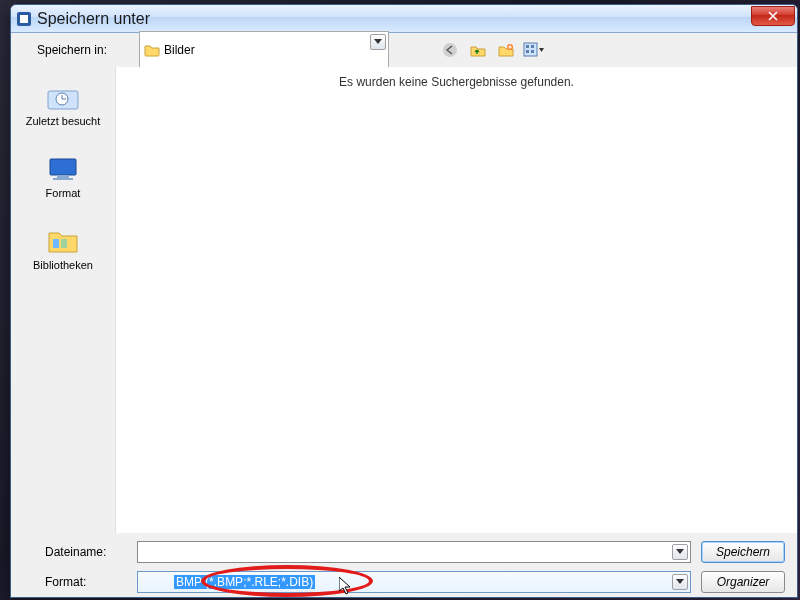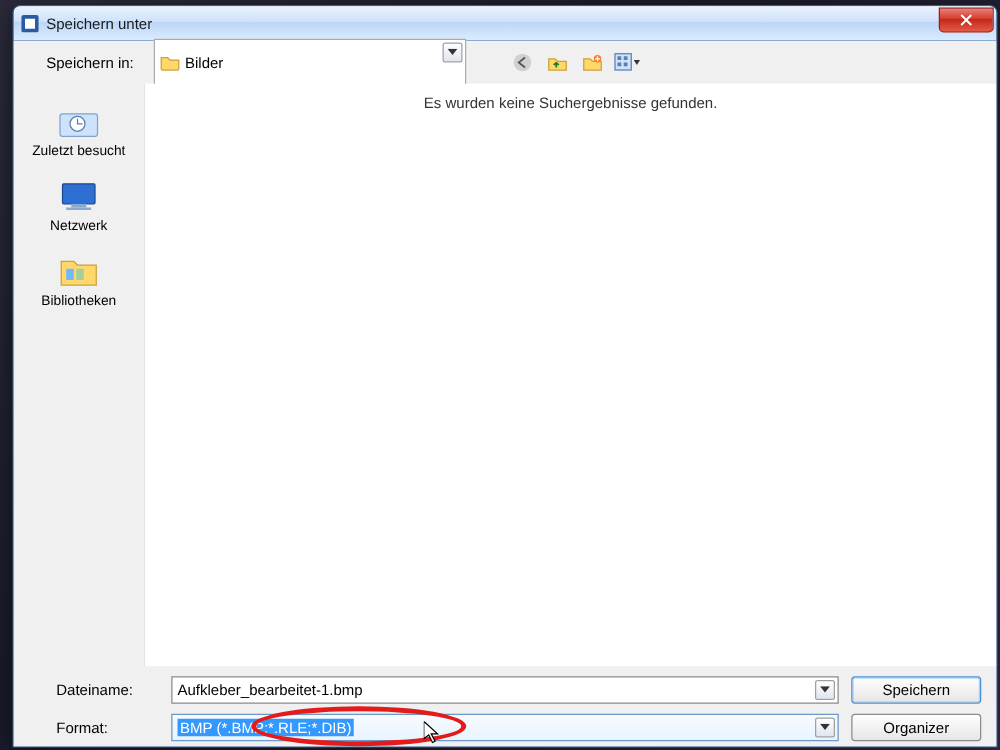--- a/index.html
+++ b/index.html
@@ -11,69 +11,69 @@
     box-shadow: 0 4px 18px rgba(0,0,0,.5);
     display: flex; flex-direction: column;
   }
   .titlebar {
     height: 28px; display:flex; align-items:center;
     background: linear-gradient(#eaf3ff,#cfe2fb 45%,#bcd6f7 46%,#d9ebff);
     border-radius: 6px 6px 0 0; border-bottom:1px solid #8aa9d0;
     padding: 0 6px; color:#1a1a1a;
   }
   .titlebar .app-icon { width:14px;height:14px;margin-right:6px;display:flex;align-items:center;justify-content:center;}
-  .titlebar-title { flex:1; font-size:12px; }
+  .titlebar-title { flex:1; font-size:16px; }
   .close-btn {
     width: 44px; height: 20px; border-radius: 0 0 4px 4px;
     background: linear-gradient(#e97f7a,#d23b2c 45%,#c22718 46%,#e45a46);
     border:1px solid #a01e10; display:flex;align-items:center;justify-content:center;
     color:#fff; font-weight:bold; margin-top:-6px; margin-right:-4px;
   }
   .toolbar {
-    height: 34px; display:flex; align-items:center; gap:8px; padding: 4px 16px;
+    height: 34px; display:flex; align-items:center; gap:24px; padding: 4px 16px;
     background:#f0f0f0;
   }
   .toolbar-label { width:80px; text-align:right; margin-right:8px; }
   .lookin {
     flex:1; max-width:250px; height:38px; border:1px solid #aaa;
     display:flex; align-items:center; padding:0 4px; background:#fff;
     position:relative;
   }
   .lookin .folder-ico { width:16px;height:16px; margin-right:4px; }
   .lookin .dd { position:absolute; right:2px; top:2px; }
   .navicons { display:flex; gap:2px; margin-left:24px; }
   .navicons .ni { width:26px;height:22px; display:flex;align-items:center;justify-content:center; border-radius:2px; }
   .body-row { flex:1; display:flex; min-height:0; }
   .places {
     width:104px; background:#f0f0f0; padding:8px 0 0 0;
-    display:flex; flex-direction:column; align-items:center; gap:2px;
+    display:flex; flex-direction:column; align-items:center; gap:14px;
   }
   .place { width:90px; text-align:center; padding:6px 2px; border-radius:2px; }
   .place .pi { width:36px; height:32px; margin:0 auto 2px; display:flex;align-items:center;justify-content:center; }
   .place-label { font-size:11px; }
   .filepane {
     flex:1; background:#fff; border-left:1px solid #e2e2e2; position:relative;
   }
   .noresults { text-align:center; margin-top:8px; color:#333; font-size:12px; }
   .bottom {
     padding: 8px 12px 4px 12px; background:#f0f0f0;
     display:flex; flex-direction:column; gap:8px;
   }
   .form-row { display:flex; align-items:center; gap:10px; }
   .form-row .flabel { width:104px; text-align:left; padding-left:22px; }
   .combo {
     flex:1; height:22px; border:1px solid #888; background:#fff;
     display:flex; align-items:center; padding:0 4px; position:relative;
   }
   .combo.sel { background: linear-gradient(#f6fbff,#e9f4ff); border-color:#6b97c9; }
   .combo .dd { position:absolute; right:2px; top:2px; }
-  .combo .hl { background:#3399ff; color:#fff; padding:0 2px; display:inline-block; }
+  .combo .hl { background:#3399ff; color:#fff; padding:0 2px; display:inline-block;margin-left:32px; }
   .btn {
-    width:104px; height:22px; border:1px solid #8a8a8a; border-radius:3px;
-    background:linear-gradient(#fefefe,#e6e6e6); display:flex;align-items:center;justify-content:center;
+    width:84px; height:22px; border:1px solid #8a8a8a; border-radius:3px;
+    background:linear-gradient(#fefefe,#e6e6e6); display:flex;align-items:center;justify-content:center;font-style:italic;
   }
   .btn.primary { border-color:#4f8ed1; box-shadow:0 0 0 1px #a9d2ff inset; }
   .options { padding:2px 0 2px 128px; font-size:11px; color:#333; }
   .opt-title { margin-bottom:2px; }
   .opt-row { display:flex; align-items:center; gap:6px; }
   .chk { width:13px;height:13px;border:1px solid #7a9ec9;background:#eaf3ff;display:inline-flex;align-items:center;justify-content:center; }
   .chk::after{content:"✓";font-size:10px;color:#1556a7;}
   .dd-btn { width:16px;height:16px; border:1px solid #a0a0a0;
     background:linear-gradient(#fefefe,#dfe6ee); display:flex;align-items:center;justify-content:center; border-radius:2px;}
   .red-ellipse {
@@ -169,21 +169,21 @@
         <div class="place-label">Zuletzt besucht</div>
       </div>
       <div class="place">
         <div class="pi">
           <svg width="36" height="32">
               <rect x="5" y="6" width="26" height="16" rx="1" fill="#2d6fd2" stroke="#1a4a92"></rect>
               <rect x="12" y="22" width="12" height="3" fill="#8aa9d0"></rect>
               <rect x="8" y="25" width="20" height="2" fill="#8aa9d0"></rect>
             </svg>
         </div>
-        <div class="place-label">Netzwerk</div>
+        <div class="place-label">Format</div>
       </div>
       <div class="place">
         <div class="pi">
           <svg width="36" height="32">
               <path d="M4 8h10l3 3h15v16H4z" fill="#ffd869" stroke="#caa23a"></path>
               <rect x="8" y="14" width="6" height="9" fill="#6fb7ff"></rect>
               <rect x="16" y="14" width="6" height="9" fill="#9fd19f"></rect>
             </svg>
         </div>
         <div class="place-label">Bibliotheken</div>
@@ -193,21 +193,20 @@
     <div class="filepane">
       <div class="noresults">Es wurden keine Suchergebnisse gefunden.</div>
     </div>
   </div>
 
   <div class="bottom" style="position:relative;">
 
     <div class="form-row">
       <span class="flabel">Dateiname:</span>
       <div class="combo">
-        <span>Aufkleber_bearbeitet-1.bmp</span>
         <span class="dd">
           <span class="dd-btn">
               <svg width="8" height="6">
                 <path d="M0 0 L8 0 L4 5 Z" fill="#333"></path>
               </svg>
             </span>
         </span>
       </div>
       <div class="btn primary">
         <span>Speichern</span>

